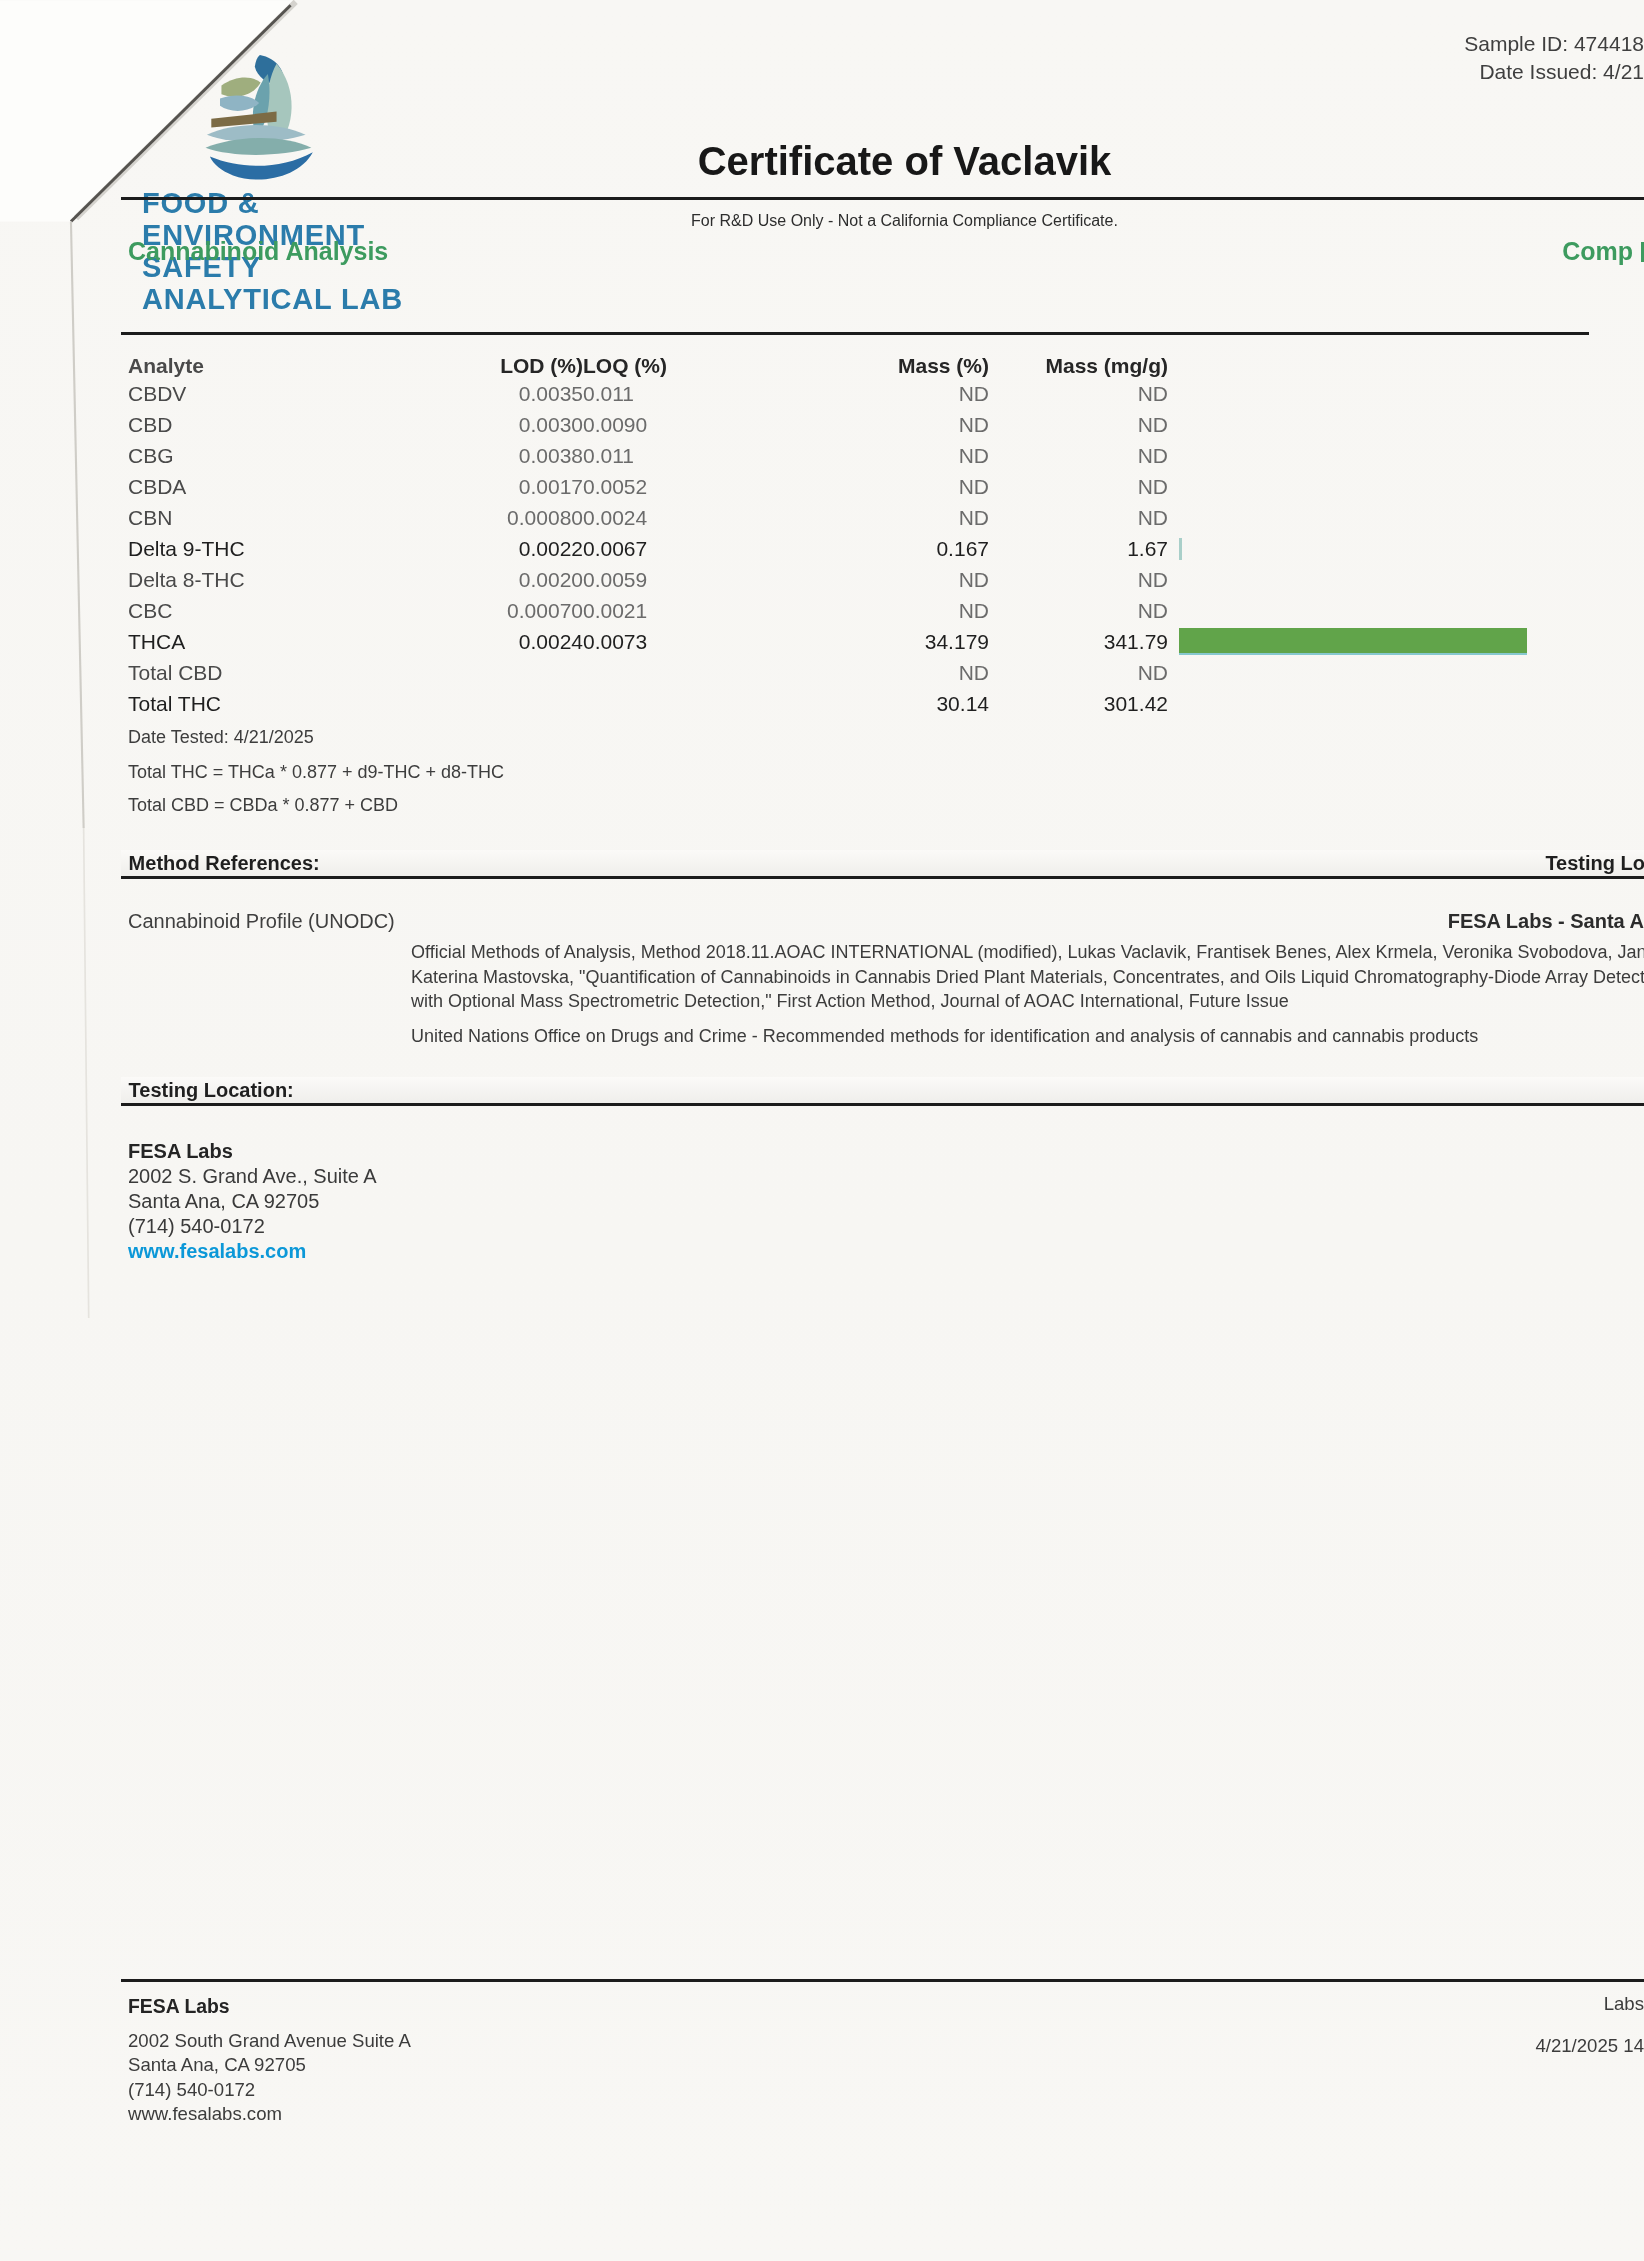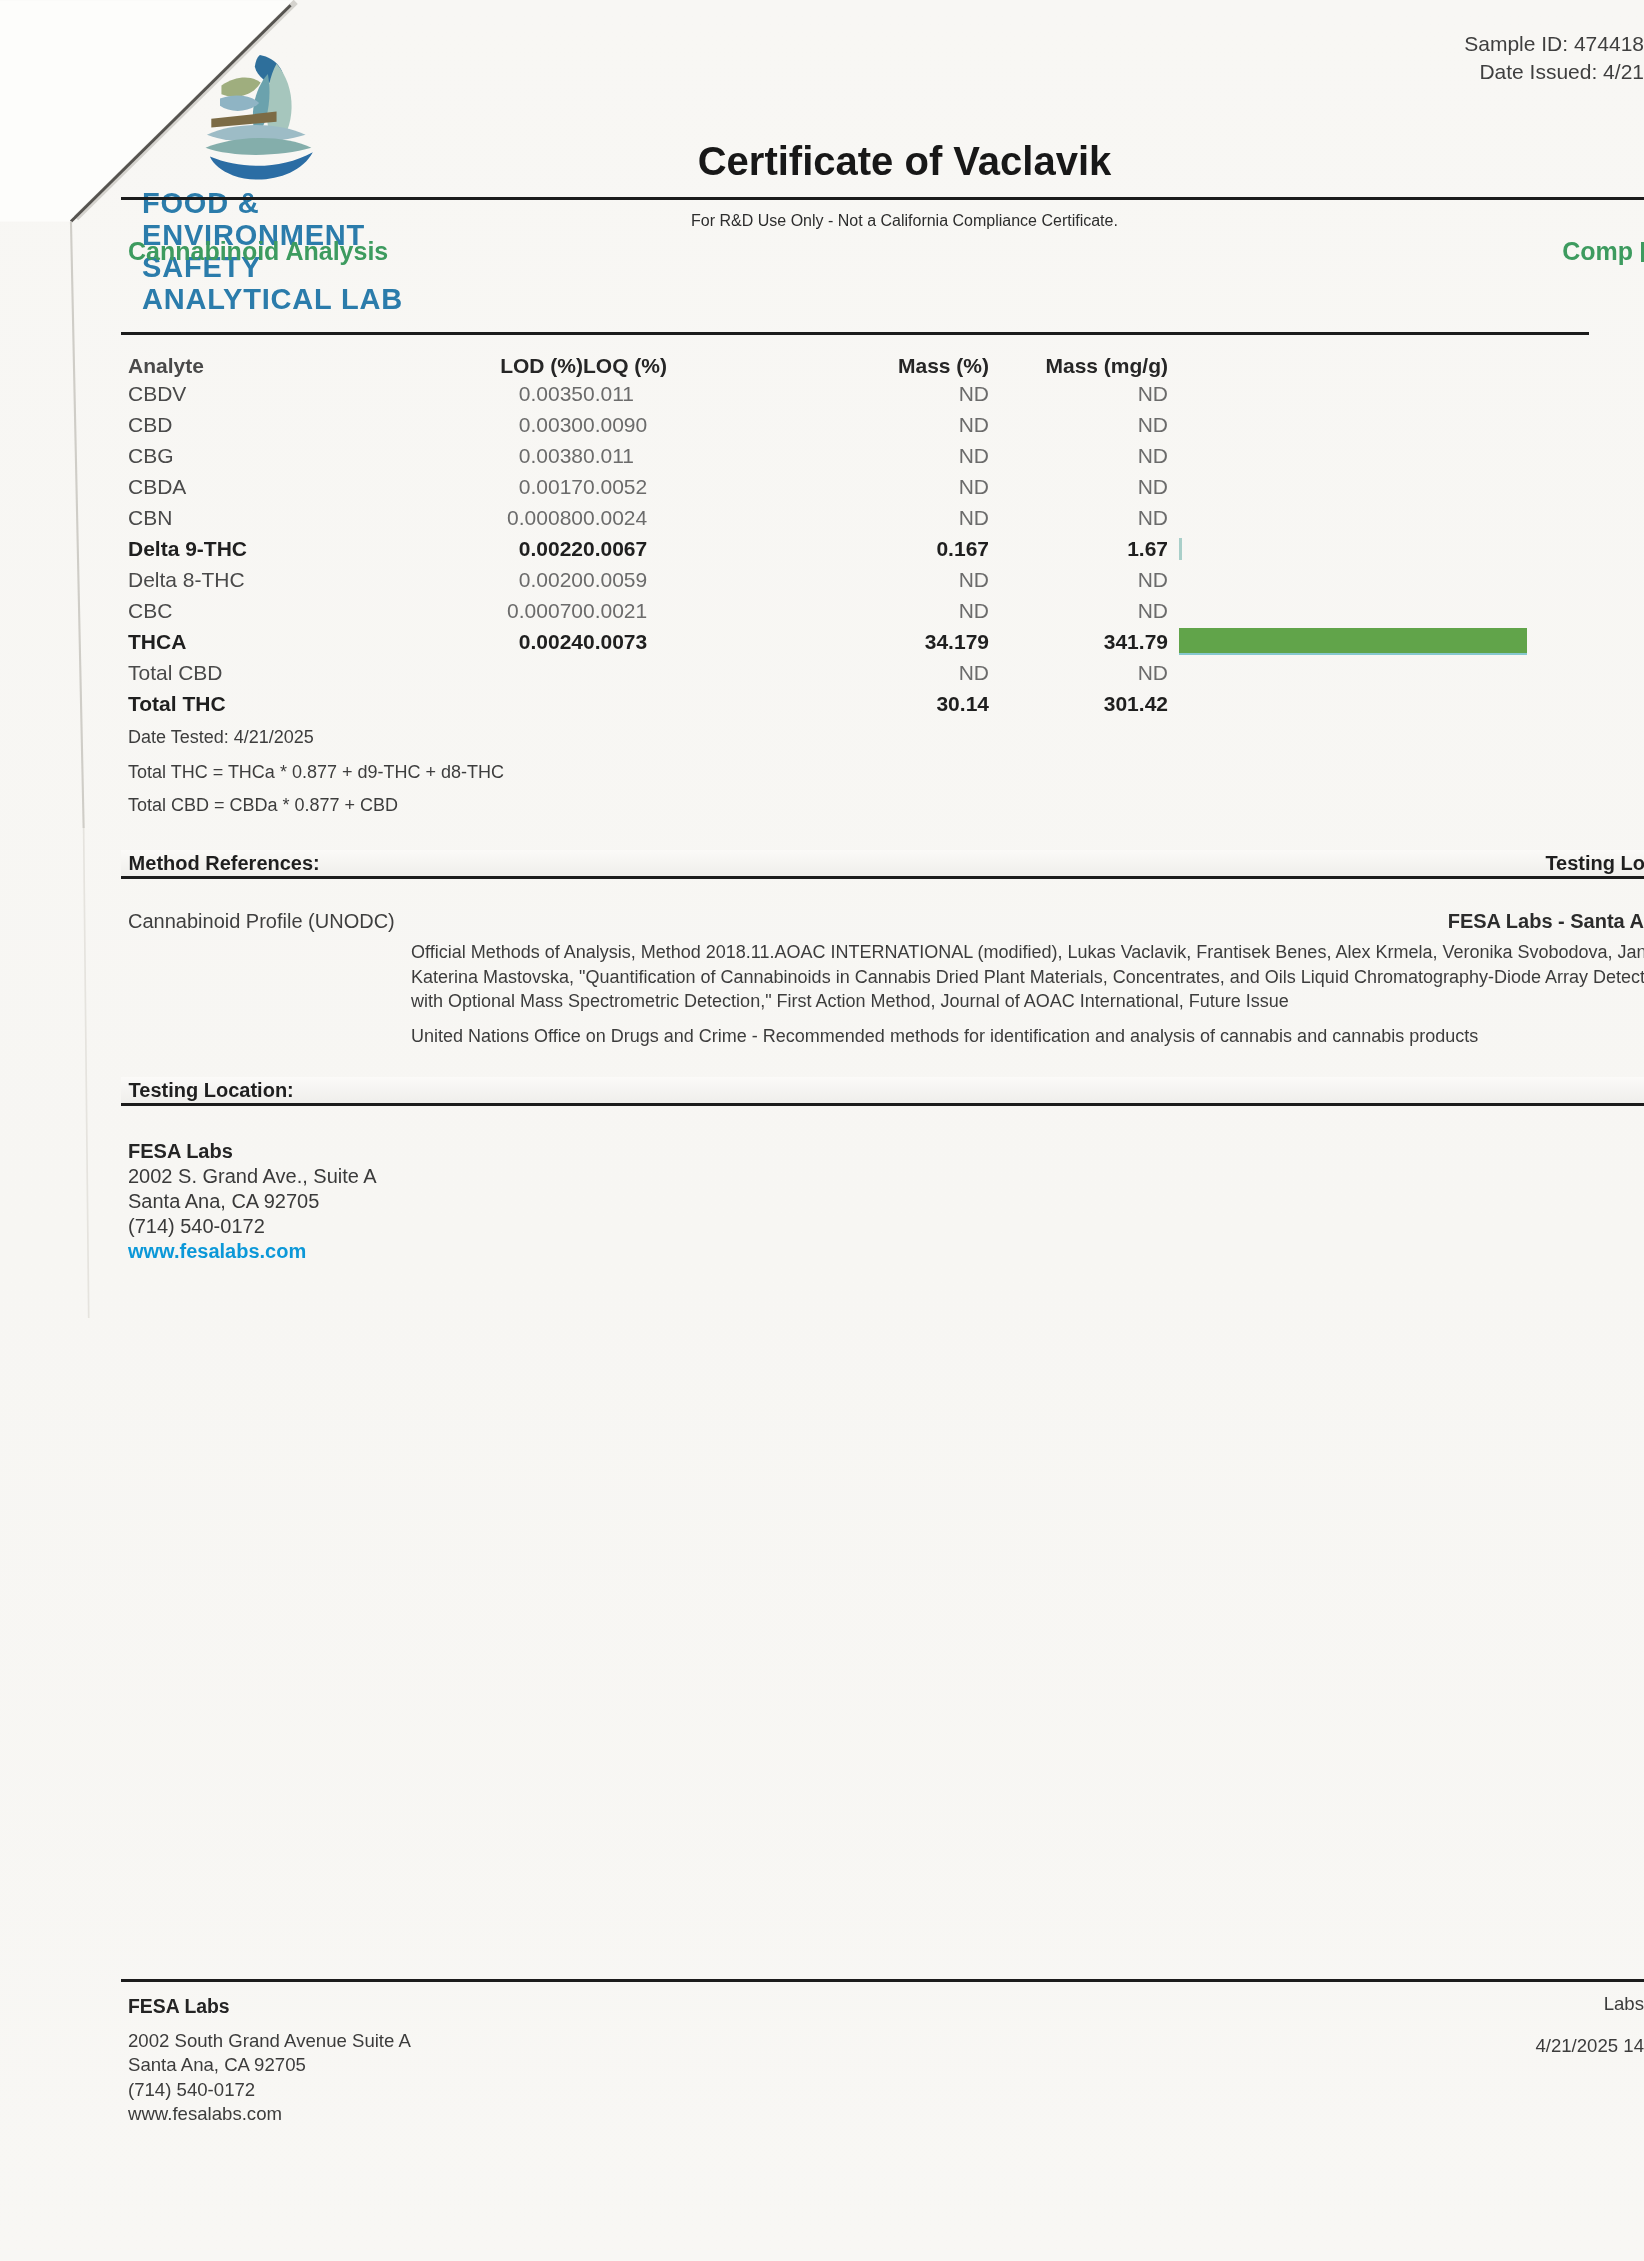--- a/index.html
+++ b/index.html
@@ -34,21 +34,21 @@
   #table-wrap{position:absolute;left:128px;top:309px;width:1516px;}
   .t-row{display:flex;align-items:center;height:31px;font-size:21px;color:#6b6b6b;}
   .t-row .c-analyte{width:330px;text-align:left;color:#4a4a4a;}
   .t-row .c-lod{width:125px;text-align:right;}
   .t-row .c-loq{width:165px;text-align:left;}
   .t-row .c-masspct{width:203px;text-align:right;padding-left:38px;}
   .t-row .c-massmgg{width:179px;text-align:right;}
   .t-row .c-bar{flex:1;display:flex;align-items:center;height:100%;}
   .t-row .bar{margin-left:11px;height:25px;background:#61a44a;width:0;}
   .t-row .bar.tiny{background:#a9cfc9;height:22px;}
-  .t-row.bold, .t-row.bold .c-analyte{font-weight:bold;color:#1f1f1f;}
+  .t-row.bold, .t-row.bold .c-analyte{font-weight:normal;color:#1f1f1f;}
   #t-head{height:25px;font-weight:bold;color:#262626;margin-top:44px;}
   #t-head>div{font-size:21px;}
   #rule-thead{top:332px;left:121px;width:1468px;height:3.4px;}
 
   .note{position:absolute;left:128px;font-size:18px;color:#3d3d3d;white-space:nowrap;}
   #note1{top:727px;}
   #note2{top:762px;}
   #note3{top:795px;}
 
   

